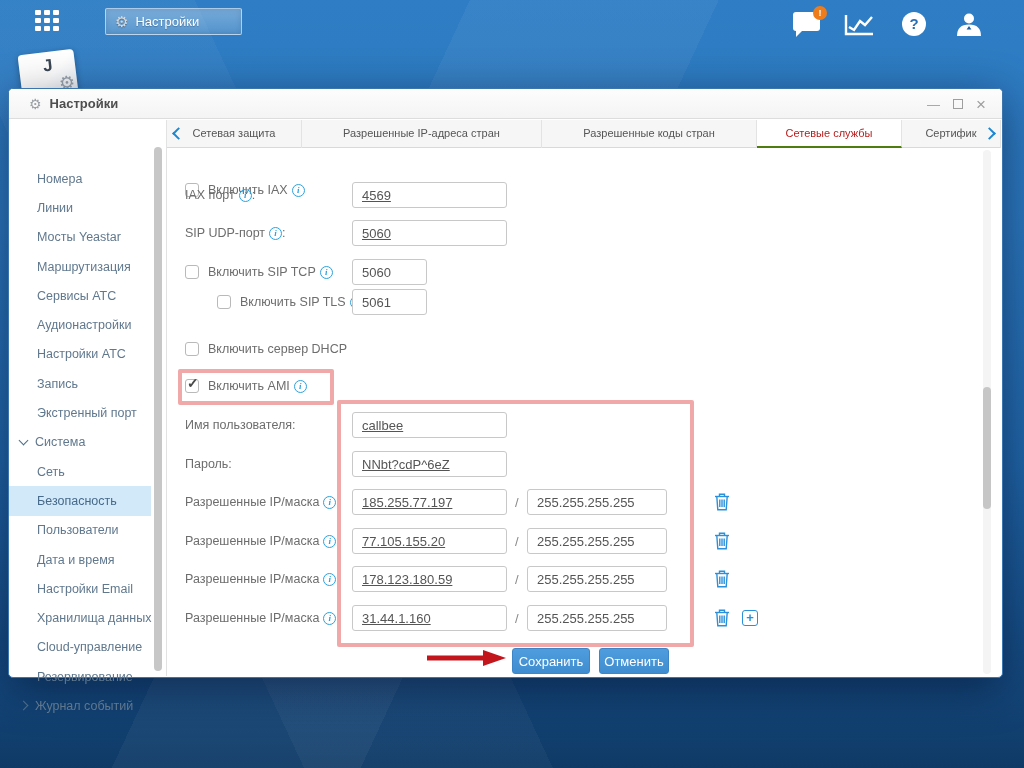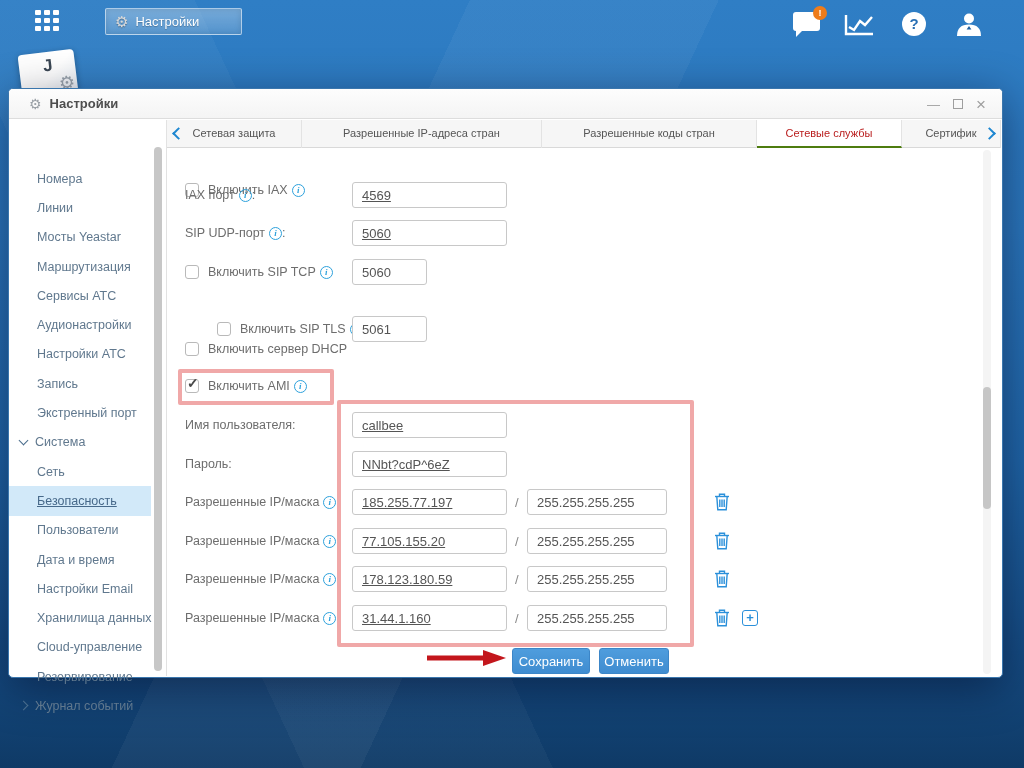--- a/index.html
+++ b/index.html
@@ -53,21 +53,21 @@
   .win-ctrls { position:absolute; right:16px; top:0; height:30px; display:flex; align-items:center; gap:13px; color:#9e9e9e; }
   .wc { cursor:pointer; font-size:13px; line-height:13px; }
   .wc.max { width:10px; height:10px; border:1.5px solid #9e9e9e; }
   .wc.close { font-size:17px; }
 
   
   .sidebar { position:absolute; left:0; top:31px; width:142px; bottom:1px; background:#fff;
     padding-top:16px; border-radius:0 0 0 4px;margin-top:28px; }
   .sitem { position:relative; height:29.3px; display:flex; align-items:center;
     padding-left:28px; font-size:12.5px; color:#60788e; cursor:pointer; white-space:nowrap; }
-  .sitem.selected { background:#d2e9f9; color:#47698a;text-decoration:underline; }
+  .sitem.selected { background:#d2e9f9; color:#47698a; }
   .chev { width:7px; height:7px; border-right:1.5px solid #4a6d8c; border-bottom:1.5px solid #4a6d8c; display:inline-block; }
   .sitem .chev { position:absolute; left:11px; }
   .chev.down { transform:rotate(45deg); top:9px; }
   .chev.right { transform:rotate(-45deg); }
   .side-scroll { position:absolute; left:145px; top:58px; width:8px; height:524px;
     background:#c7c7c7; border-radius:4px; }
 
   
   .main { position:absolute; left:157px; top:31px; right:1px; bottom:1px;
     border-left:1px solid #e2e2e2; border-radius:0 0 4px 0; overflow:hidden; }
@@ -260,21 +260,21 @@
         <input class="inp wide" value="5060" style="">
       </div>
 
       <div class="frow" style="top:111px;">
         <span class="cb"></span>
         <span>Включить SIP TCP</span>
         <span class="info">i</span>
         <input class="inp narrow" value="5060" style="">
       </div>
 
-      <div class="frow" style="top:168px;padding-left:32px;">
+      <div class="frow" style="top:141px;padding-left:32px;">
         <span class="cb"></span>
         <span>Включить SIP TLS</span>
         <span class="info">i</span>
         <input class="inp narrow" value="5061" style="">
       </div>
 
       <div class="frow" style="top:188px;">
         <span class="cb"></span>
         <span>Включить сервер DHCP</span>
       </div>

